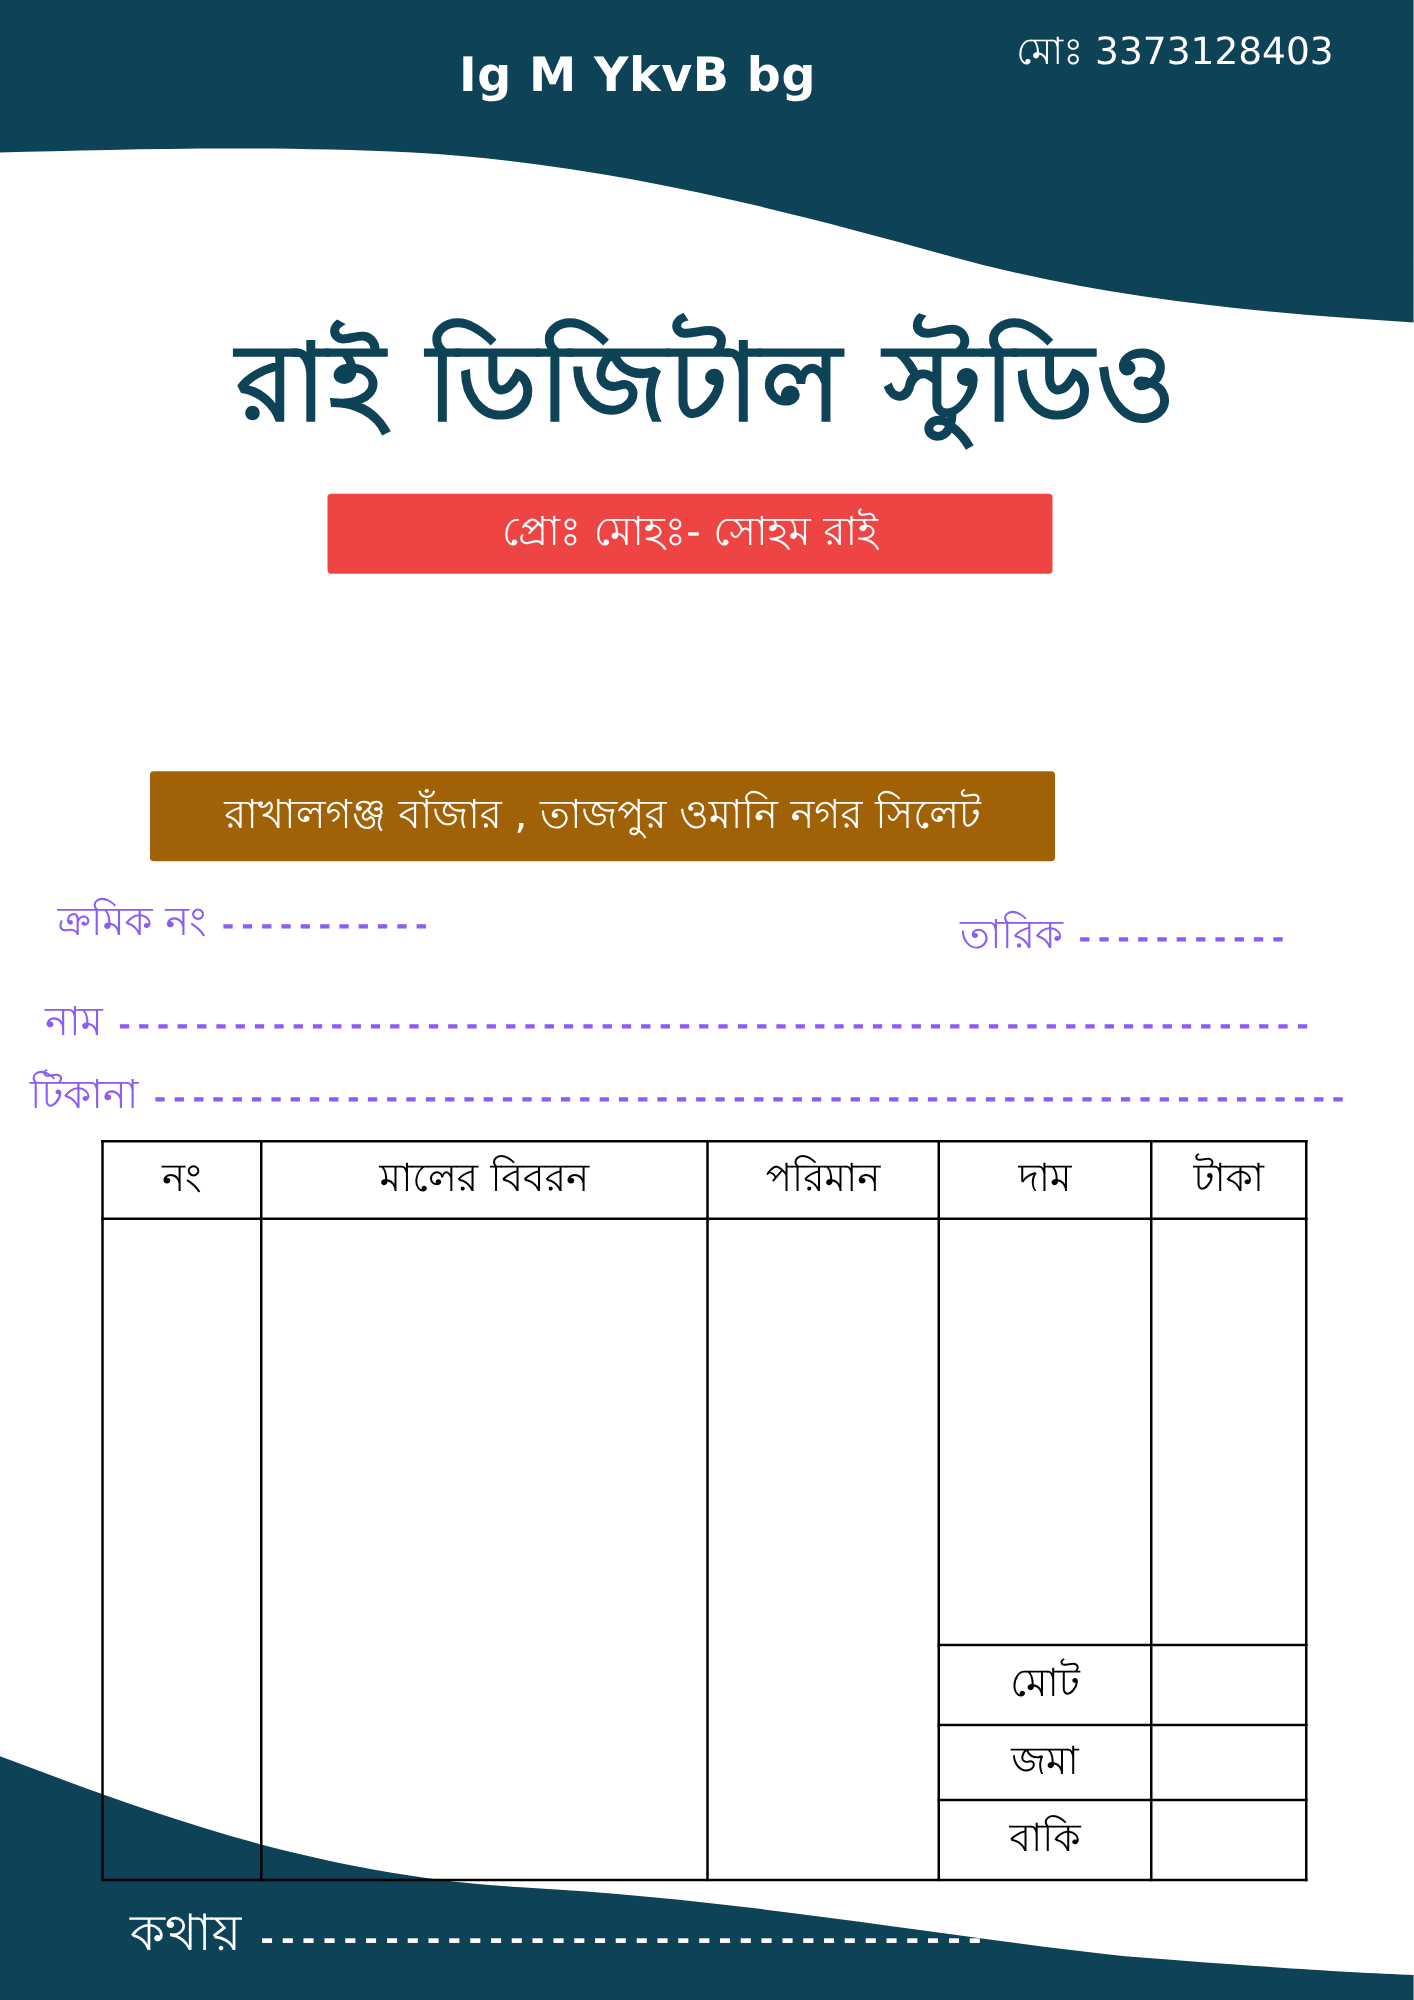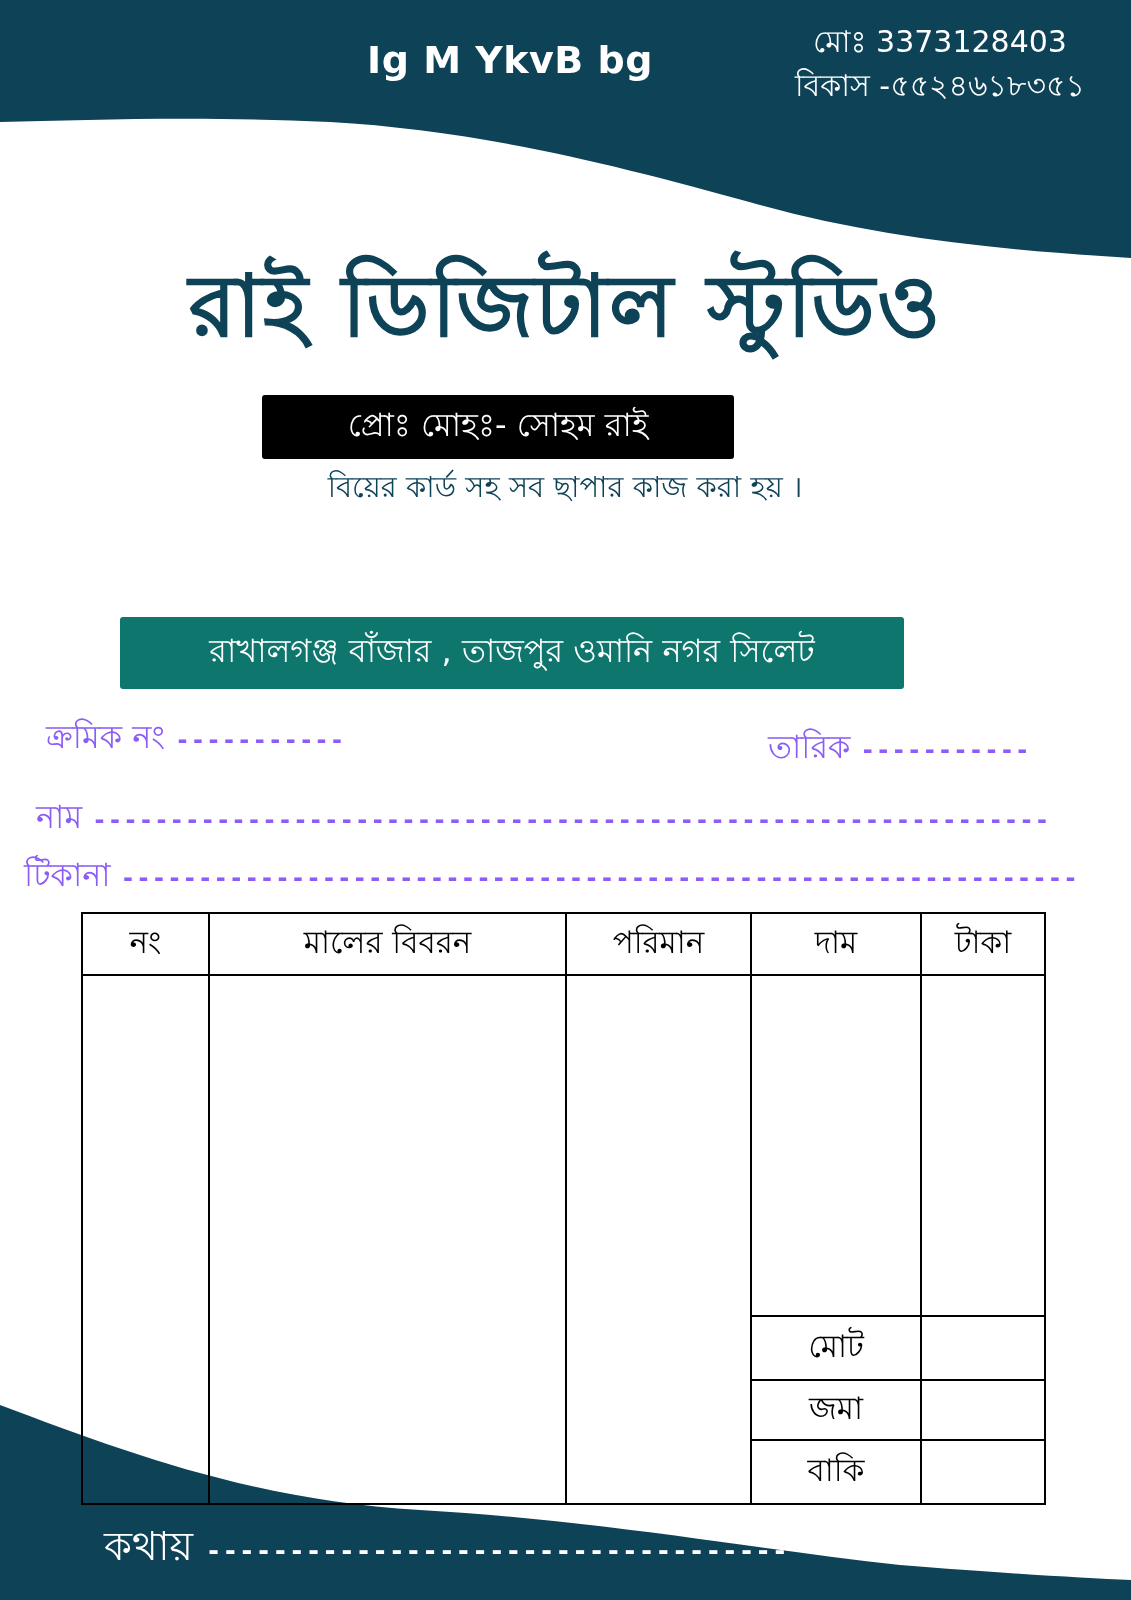--- a/index.html
+++ b/index.html
@@ -17,28 +17,28 @@
   }
   .contact { left:760px; top:20px; width:360px; color:#ffffff; font-size:30px; line-height:44px; text-align:center; }
 
   .brand {
     left:0; top:240px; width:1131px; text-align:center;
     color:#0e4257; font-size:86px; font-weight:bold; letter-spacing:2px;
     font-family:"DejaVu Serif", "Liberation Serif", serif;
   }
 
   .prop-box {
-    left:262px; top:395px; width:472px; height:64px; background:#000000; border-radius:3px;
+    left:262px; top:395px; width:580px; height:64px; background:#ef4444; border-radius:3px;
     color:#fff; font-size:32px; display:flex; align-items:center; justify-content:center;
   }
 
   .desc { left:60px; top:464px; width:1010px; text-align:center; color:#0e4257; font-size:29px; line-height:47px; }
 
   .addr-box {
-    left:120px; top:617px; width:784px; height:72px; background:#0f766e; border-radius:3px;
+    left:120px; top:617px; width:724px; height:72px; background:#a16207; border-radius:3px;
     color:#fff; font-size:32px; display:flex; align-items:center; justify-content:center;
   }
 
   .field { color:#8b5cf6; font-size:32px; white-space:nowrap; }
   .field .dash { font-family:"DejaVu Sans Mono", "Liberation Mono", monospace; font-size:24px; letter-spacing:1px; font-weight:bold; }
 
   table.memo {
     position:absolute; left:81px; top:912px; width:963px; height:593px;
     border-collapse:collapse; z-index:2; table-layout:fixed;
   }
@@ -53,31 +53,29 @@
 <body>
 
 <svg class="waves" viewBox="0 0 1131 1600" preserveAspectRatio="none">
   <path d="M0,0 L1131,0 L1131,258 C1000,250 880,238 760,205 C600,160 470,130 330,122 C200,116 90,120 0,122 Z" fill="#0e4257"></path>
   <path d="M0,1405 C120,1450 250,1500 420,1510 C600,1520 760,1550 900,1565 C1000,1573 1080,1578 1131,1580 L1131,1600 L0,1600 Z" fill="#0e4257"></path>
 </svg>
 
 <div class="layer top-title">Ig M YkvB bg</div>
 <div class="layer contact">
   <div>মোঃ 3373128403</div>
-  <div>বিকাস -৫৫২৪৬১৮৩৫১</div>
 </div>
 
 <div class="layer brand">রাই ডিজিটাল স্টুডিও</div>
 
 <div class="layer prop-box">
   <span>প্রোঃ মোহঃ- সোহম রাই</span>
 </div>
 
 <div class="layer desc">
-  <div>বিয়ের কার্ড সহ সব ছাপার কাজ করা হয় ।</div>
 </div>
 
 <div class="layer addr-box">
   <span>রাখালগঞ্জ বাঁজার , তাজপুর ওমানি নগর সিলেট</span>
 </div>
 
 <div class="layer field" style="left:46px; top:712px;">
   <span>ক্রমিক নং</span>
   <span class="dash">-----------</span>
 </div>

